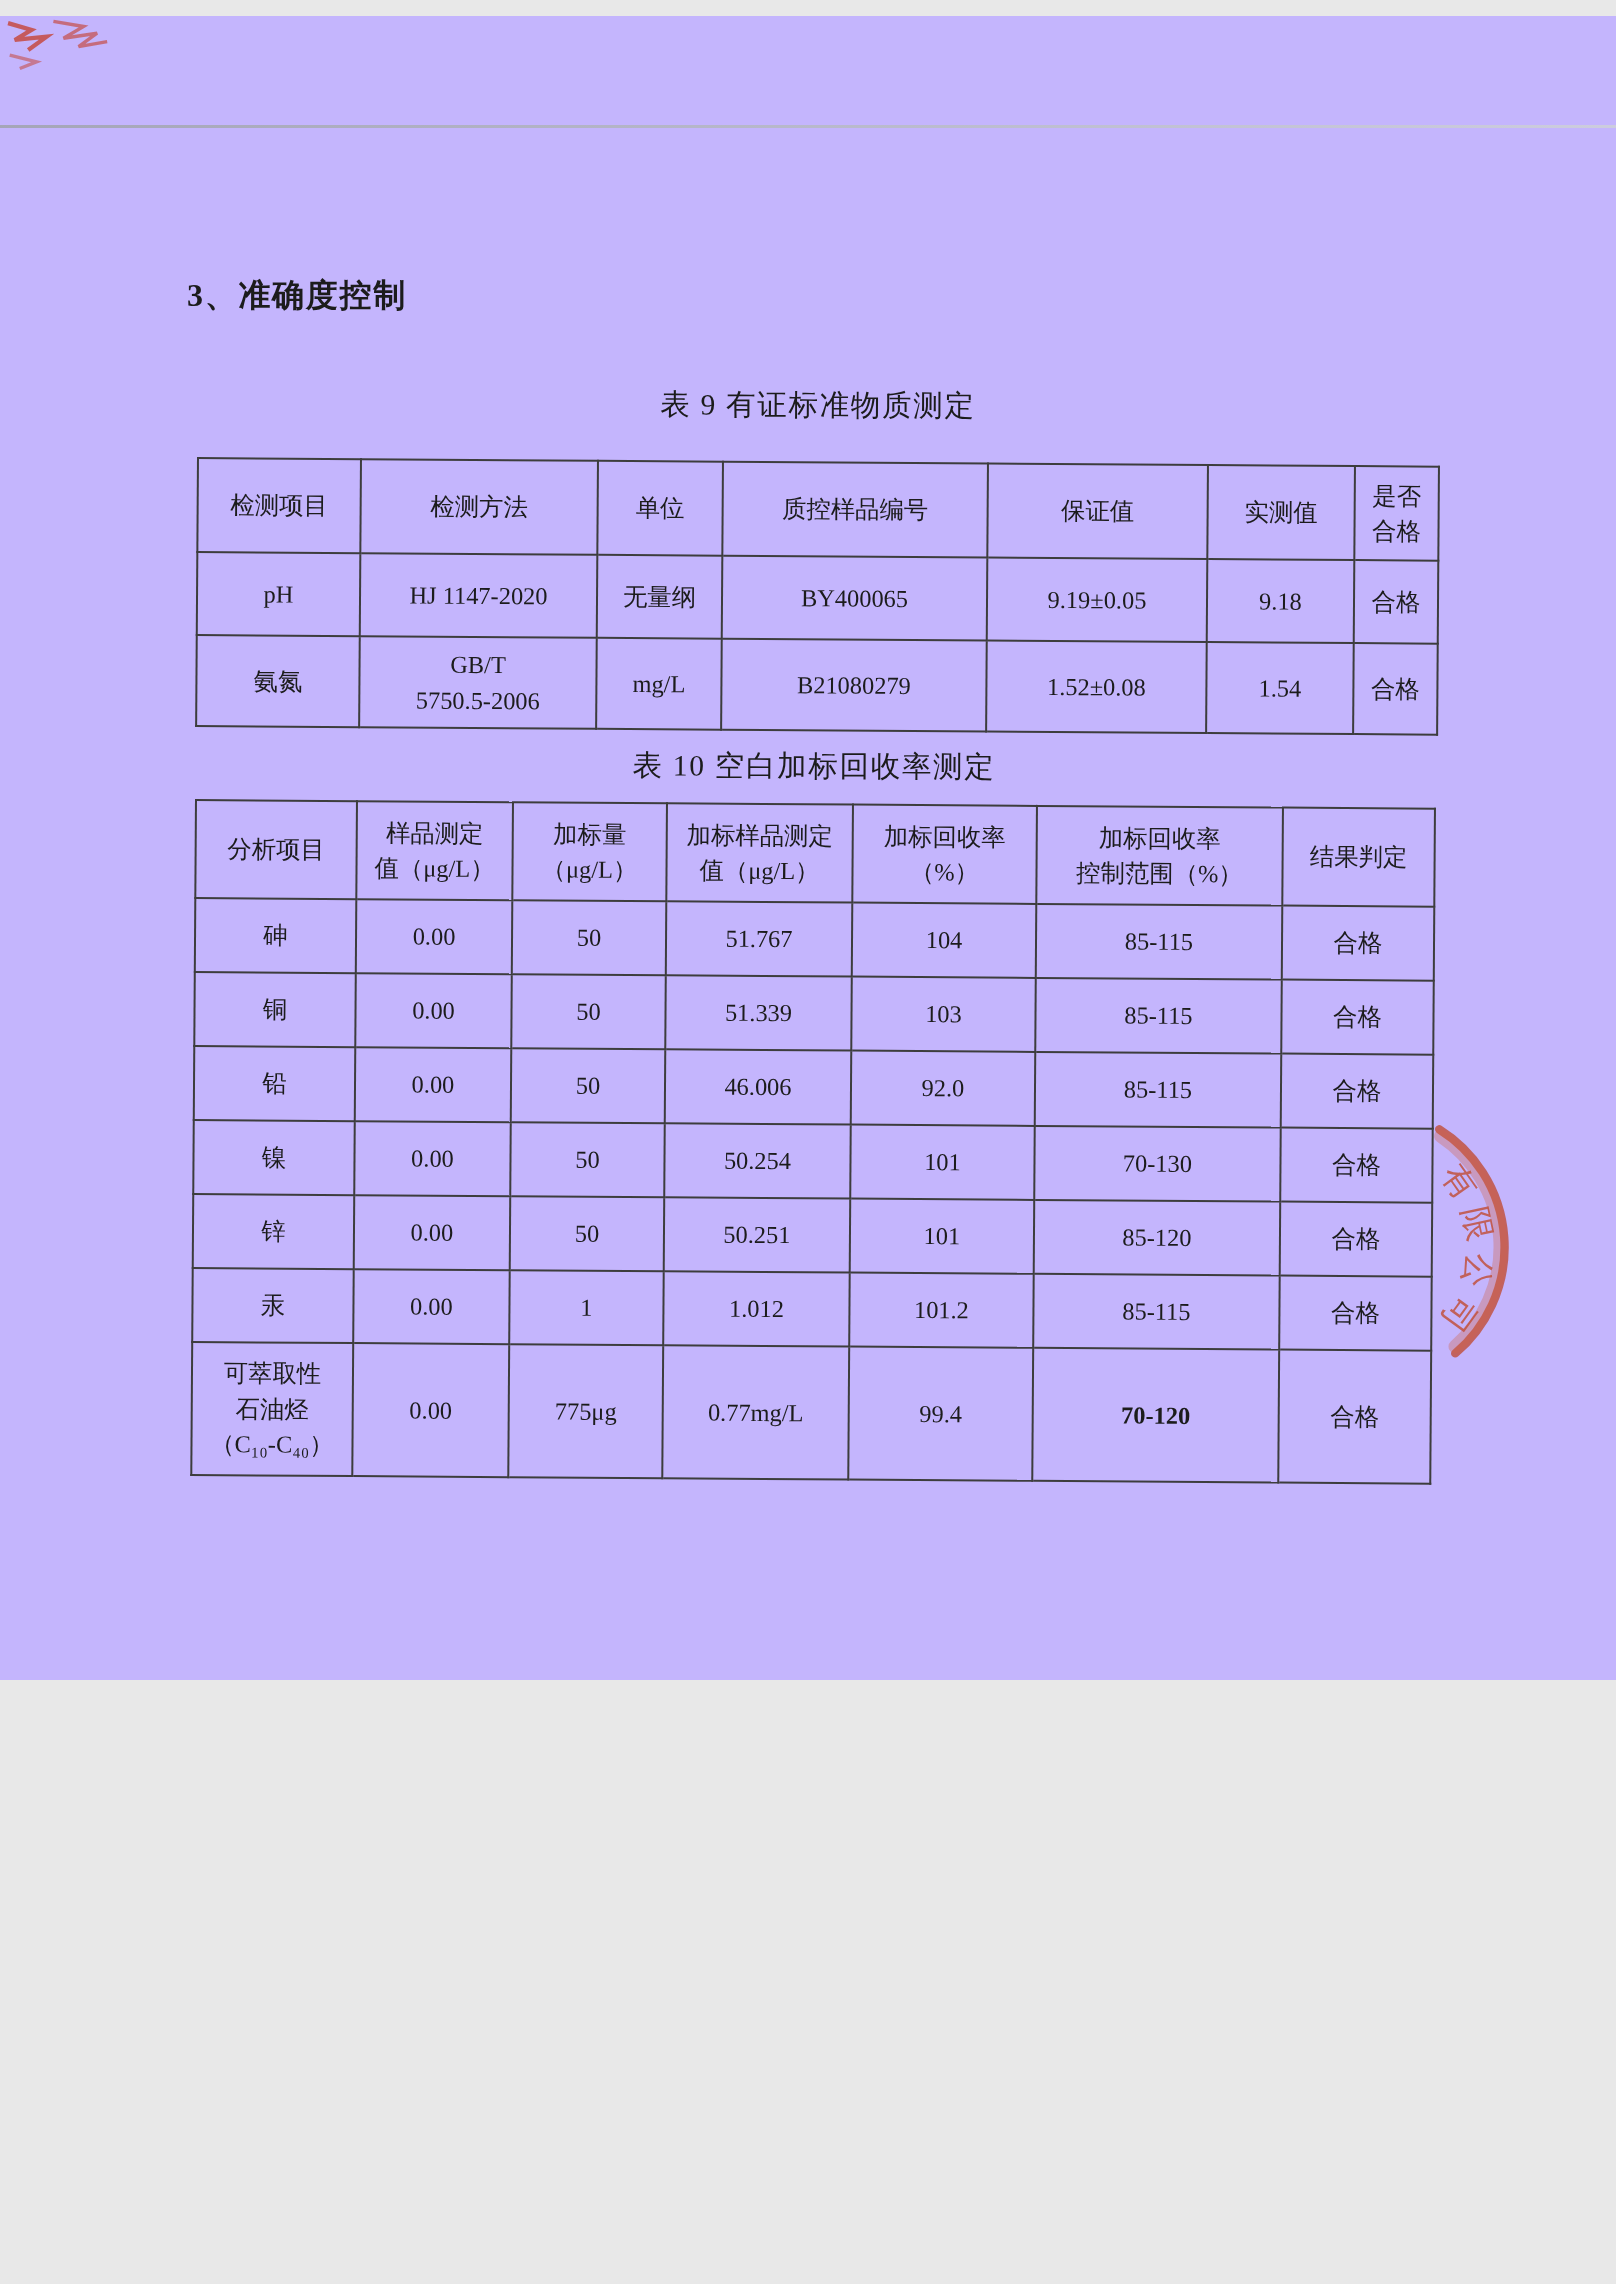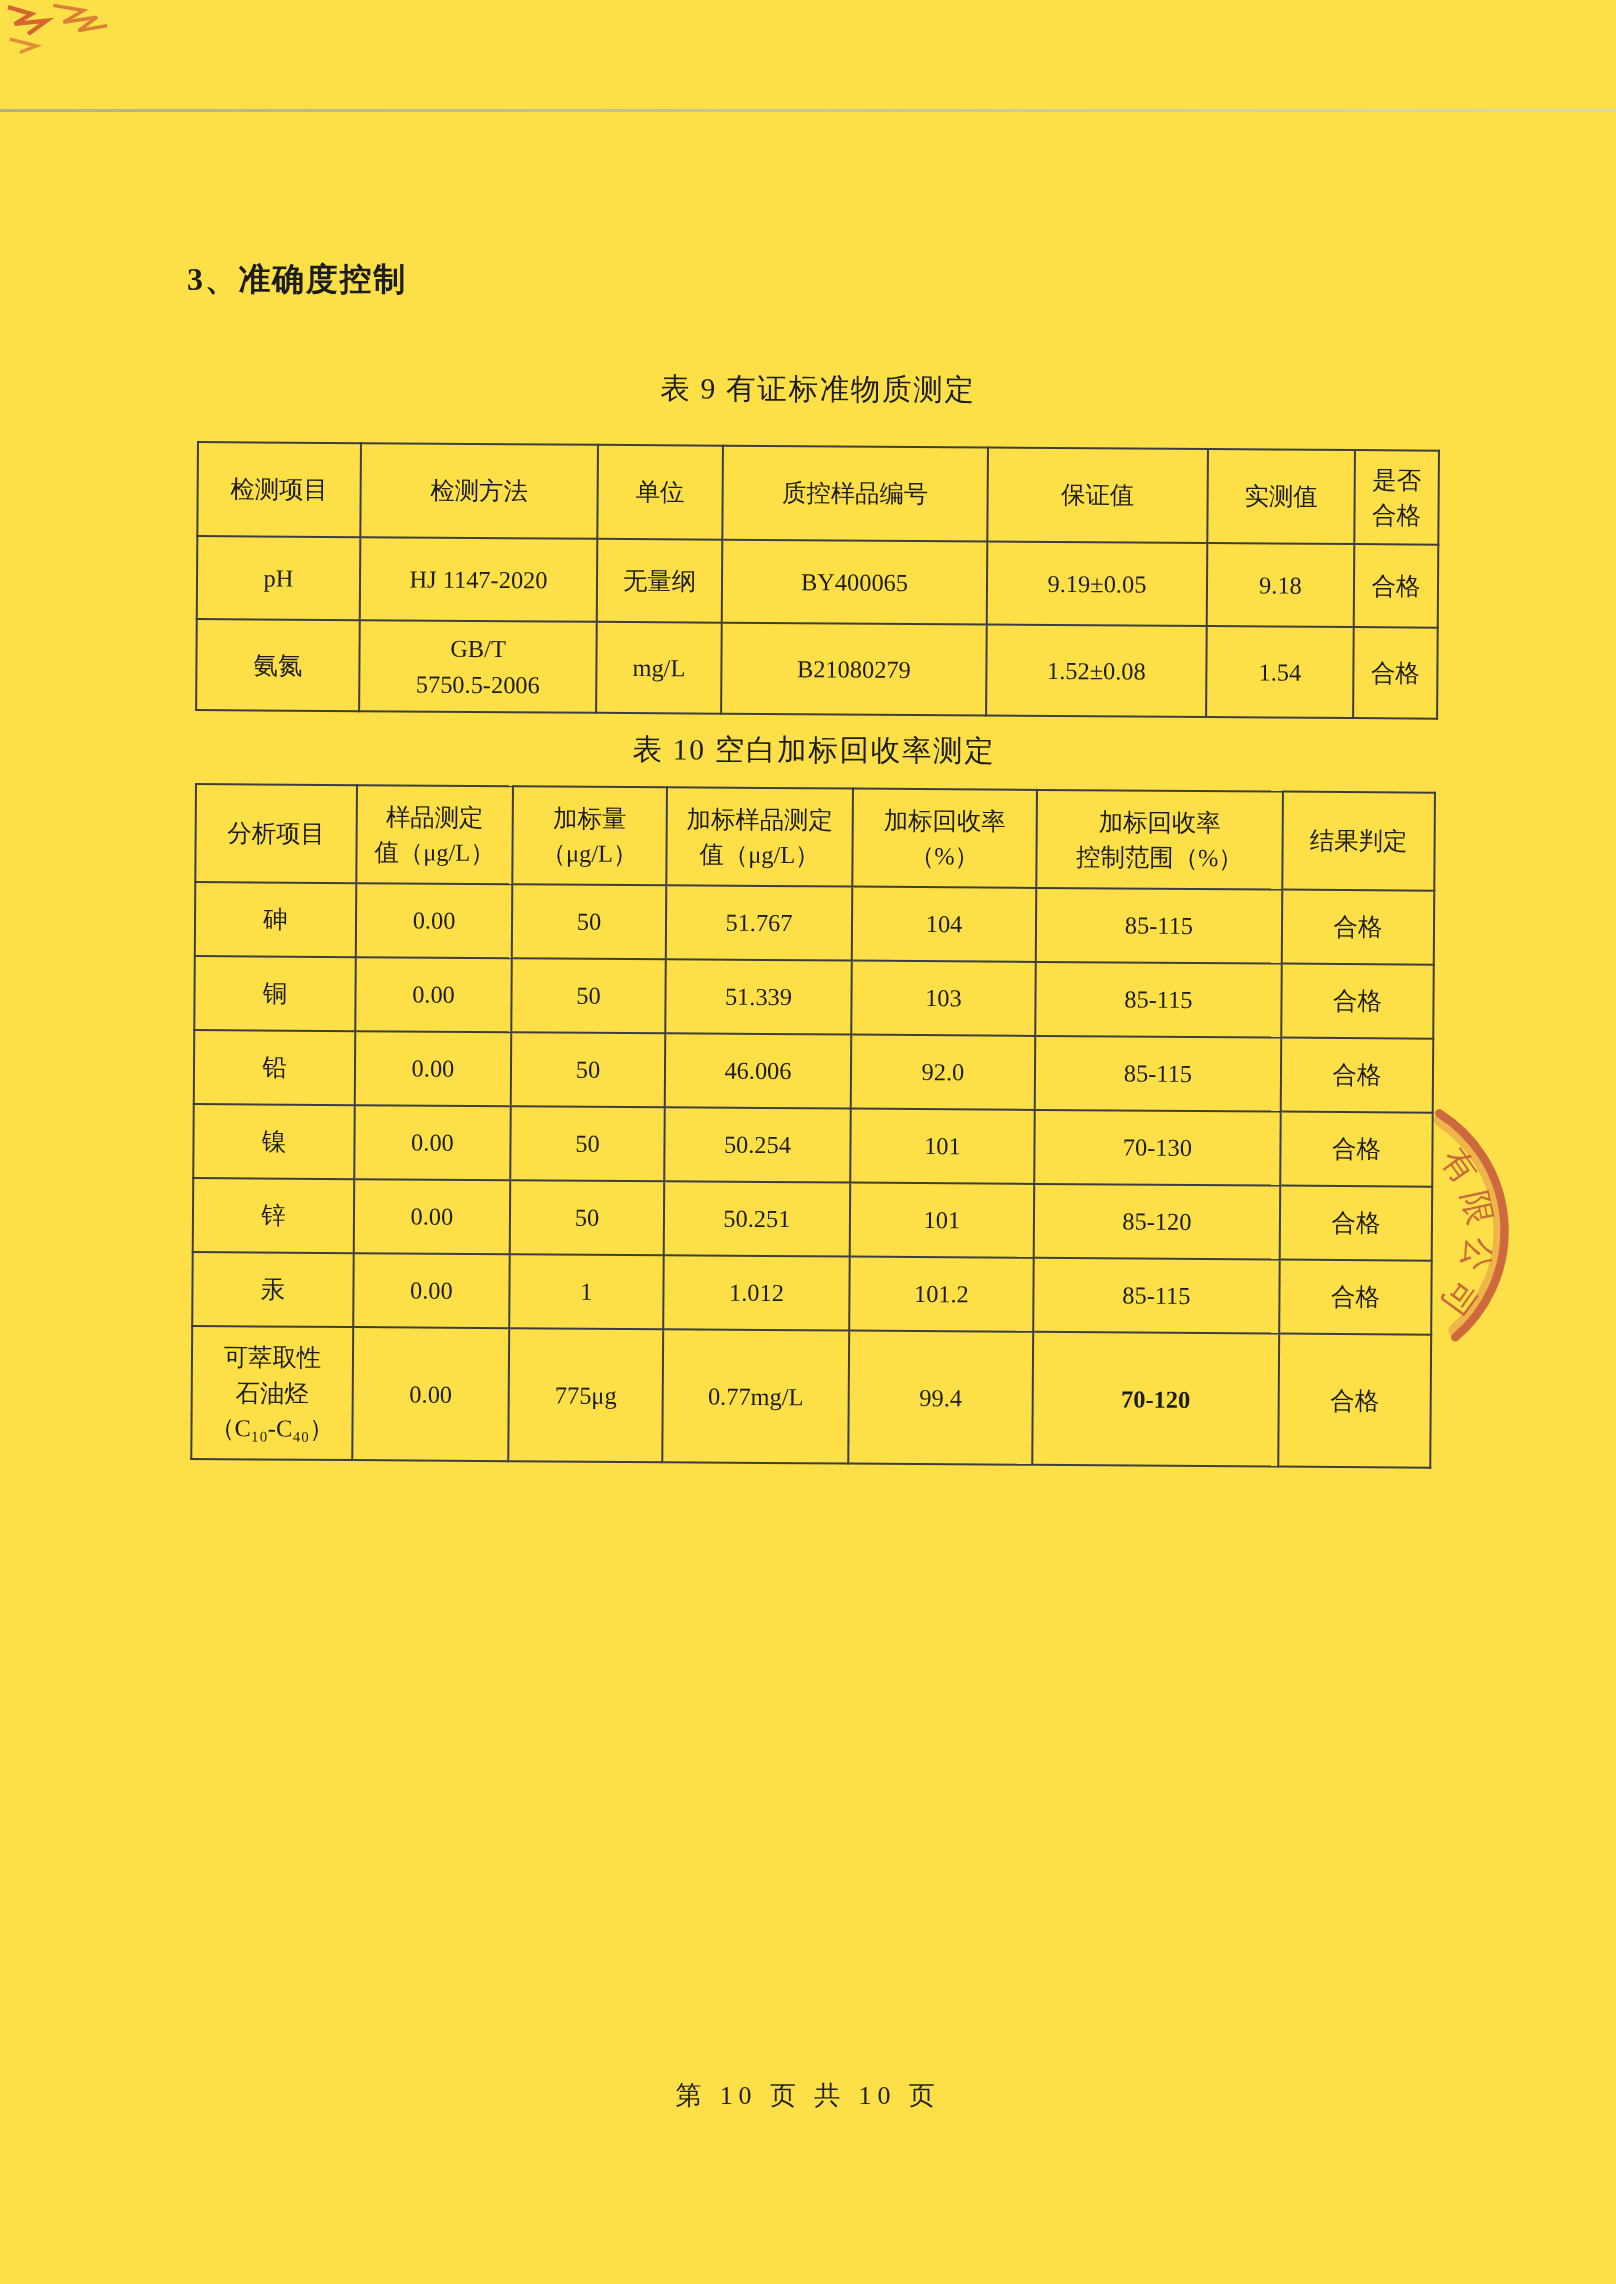--- a/index.html
+++ b/index.html
@@ -1,18 +1,18 @@
 <!DOCTYPE html>
 <html style="font-size:13.5px"><head>
 <meta charset="utf-8">
 <style>
   html,body{margin:0;padding:0;background:#e8e8e8;}
   .sheet{
-    position:relative;width:1616px;height:2284px;margin:0 auto;
-    background:#fde047;overflow:hidden;
+    position:relative;width:1616px;height:1664px;margin:16px auto;
+    background:#c4b5fd;overflow:hidden;
     font-family:"Liberation Serif","DejaVu Serif",serif;color:#1c1c1c;
   }
   .scan-line{position:absolute;left:0;top:109px;width:1616px;height:2.5px;
     background:linear-gradient(to right,#9aa0a0,#b9bfbf 60%,#cfd4d4);opacity:.75;}
   .corner-marks{position:absolute;left:3.4px;top:1.7px;}
   .heading{position:absolute;left:187px;top:258px;font-size:32px;font-weight:bold;letter-spacing:1.7px;}
   .tbl-title{position:absolute;font-size:29.5px;letter-spacing:1.7px;text-align:center;font-weight:500;}
   .t9-title{left:197px;top:370px;width:1242px;transform:rotate(.25deg);}
   .t10-title{left:195px;top:731px;width:1238px;transform:rotate(.25deg);}
   table{border-collapse:collapse;table-layout:fixed;position:absolute;

